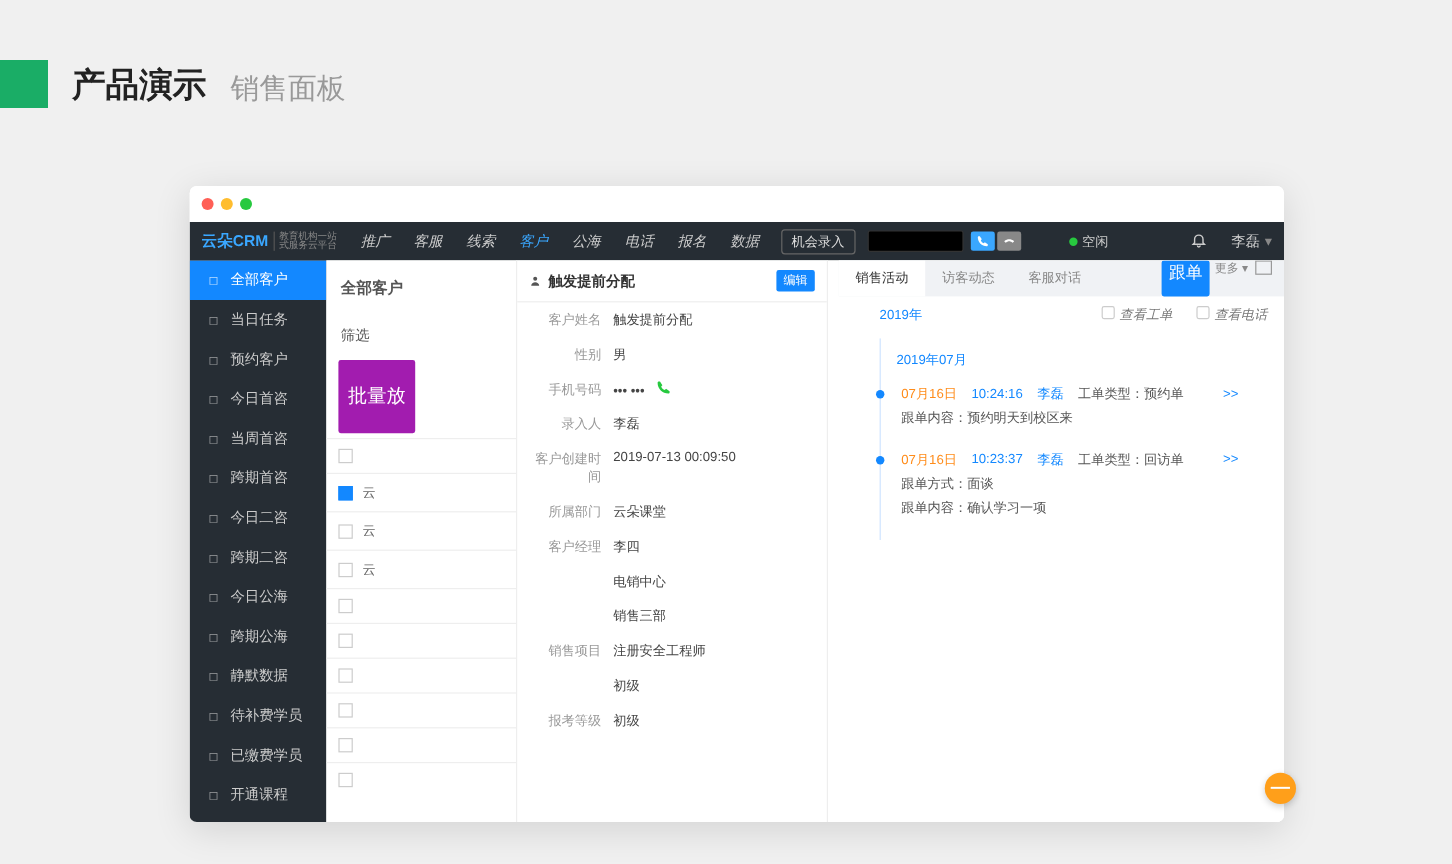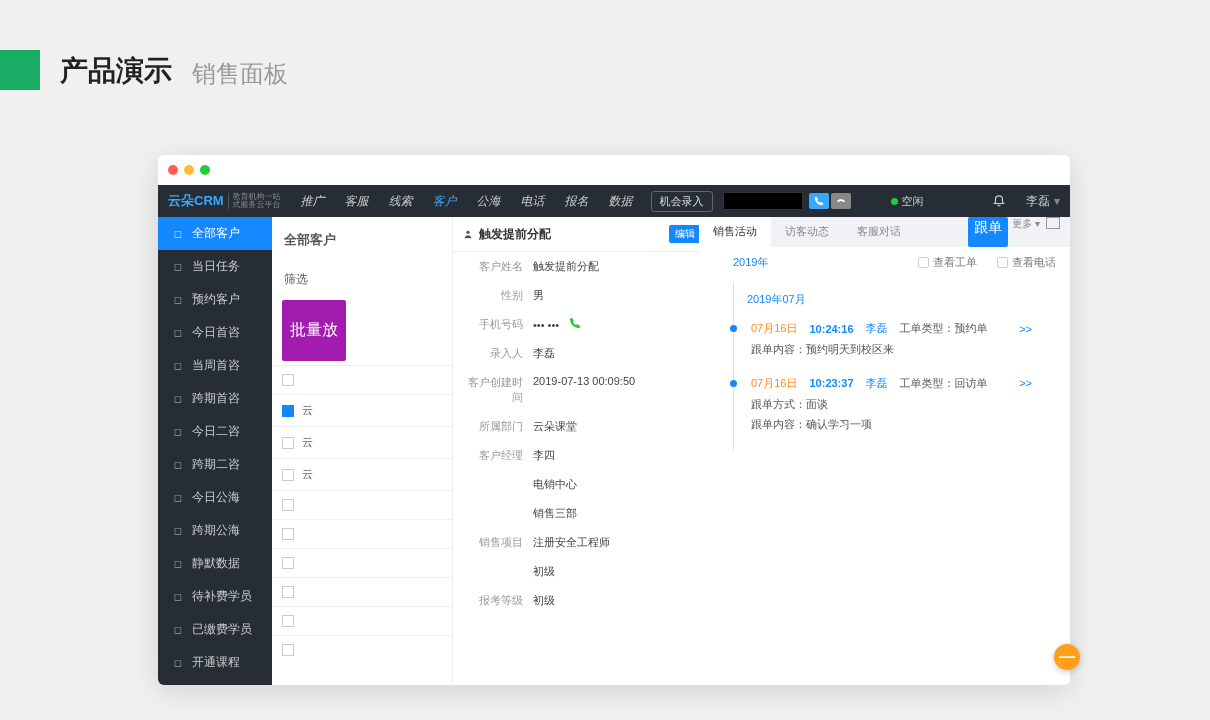--- a/index.html
+++ b/index.html
@@ -51,21 +51,21 @@
 .main { flex: 1; background: #fff; position: relative; overflow: hidden; }
 .main-bg { position: absolute; top: 0; left: 0; width: 200px; font-size: 12px; color: #555; }
 .main-title { padding: 14px 12px; font-size: 13px; font-weight: bold; }
 .filter-lbl { padding: 8px 12px; }
 .blue-btn { background: #a21caf; color: #fff; padding: 20px 8px; border-radius: 2px; font-size: 16px; display: inline-block; margin: 4px 0 4px 10px; }
 .list-row { display: flex; align-items: center; padding: 8px 10px; border-top: 1px solid #eee; font-size: 11px; color: #666; }
 .chk { width: 12px; height: 12px; border: 1px solid #ccc; margin-right: 8px; }
 .chk.sel { background: #1388ff; border-color: #1388ff; }
 
 
-.detail { position: absolute; left: 180px; top: 0; width: 260px; height: 100%; background: #fff; border-left: 1px solid #eee; border-right: 1px solid #eee; font-size: 12px; }
+.detail { position: absolute; left: 158px; top: 0; width: 260px; height: 100%; background: #fff; border-left: 1px solid #eee; border-right: 1px solid #eee; font-size: 12px; }
 .detail-hd { display: flex; align-items: center; justify-content: space-between; padding: 8px 10px; border-bottom: 1px solid #eee; }
 .detail-hd-l { display: flex; align-items: center; gap: 6px; font-weight: bold; color: #333; }
 .person-icon { width: 10px; height: 10px; }
 .edit-btn { background: #1388ff; color: #fff; padding: 2px 6px; border-radius: 2px; font-size: 10px; }
 .detail-row { display: flex; padding: 7px 10px; color: #555; }
 .detail-label { width: 60px; text-align: right; color: #999; font-size: 11px; }
 .detail-val { flex: 1; padding-left: 10px; color: #444; font-size: 11px; }
 .phone-icon { color: #27c93f; margin-left: 10px; }
 
 
@@ -74,31 +74,31 @@
 .act-tab { padding: 7px 14px; color: #888; cursor: pointer; font-size: 11px; }
 .act-tab.active { background: #fff; color: #333; }
 .act-tab-spacer { flex: 1; }
 .act-tab-btn { background: #1388ff; color: #fff; padding: 2px 6px; border-radius: 2px; font-size: 14px; margin-right: 4px; }
 .act-tab-more { color: #888; font-size: 10px; margin-right: 6px; }
 .layout-icon { width: 14px; height: 12px; border: 1px solid #999; }
 
 .act-filters { display: flex; align-items: center; padding: 8px 14px; gap: 20px; font-size: 11px; }
 .year-link { color: #1388ff; margin-left: 20px; }
 .fspacer { flex: 1; }
-.chk-lbl { display: flex; align-items: center; gap: 4px; color: #777; }
+.chk-lbl { display: flex; gap: 4px; color: #777; font-style: italic; }
 .chk-sm { width: 11px; height: 11px; border: 1px solid #ccc; border-radius: 2px; }
 
 .timeline { padding: 8px 28px; position: relative; }
 .tl-line { position: absolute; left: 34px; top: 4px; bottom: 0; width: 1px; background: #cfe4ff; }
 .tl-month { color: #1388ff; padding: 6px 0 6px 20px; font-size: 11px; position: relative; }
 .tl-entry { position: relative; padding: 8px 0 8px 24px; }
 .tl-dot { position: absolute; left: 3px; top: 12px; width: 7px; height: 7px; border-radius: 50%; background: #1388ff; }
 .tl-head { display: flex; gap: 12px; align-items: center; font-size: 11px; }
 .tl-date { color: #ff8c1a; }
-.tl-time { color: #1388ff; font-weight: bold; }
+.tl-time { color: #1388ff; }
 .tl-user { color: #1388ff; }
 .tl-type { color: #555; }
 .tl-expand { margin-left: auto; color: #1388ff; margin-right: 10px; }
 .tl-body { padding: 4px 0 0 0; color: #555; font-size: 11px; line-height: 1.8; }
 
 
 .fab { position: absolute; right: 130px; bottom: 50px; width: 26px; height: 26px; border-radius: 50%; background: #ff9f1a; color: #fff; display: flex; align-items: center; justify-content: center; font-size: 16px; font-weight: bold; box-shadow: 0 2px 6px rgba(0,0,0,.2); }
 </style>
 </head>
 <body>

